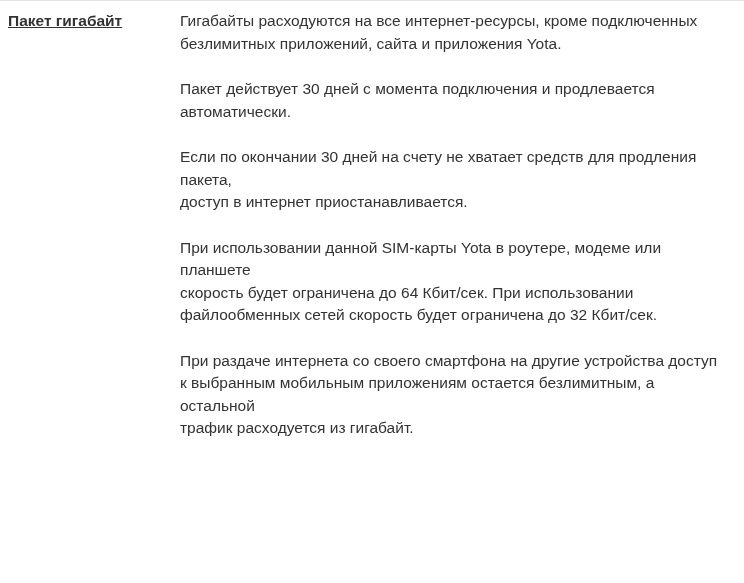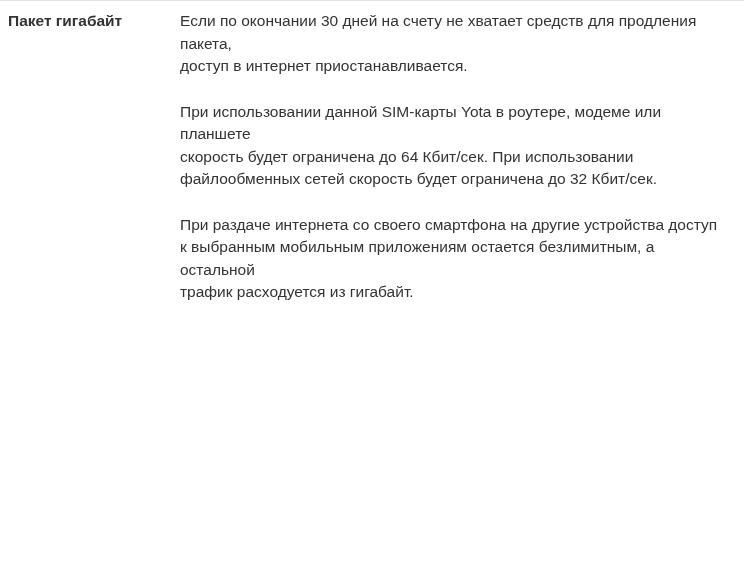--- a/index.html
+++ b/index.html
@@ -21,20 +21,21 @@
     padding-top: 9px;
     box-sizing: border-box;
     width: 744px;
     height: 583px;
   }
   .label-col {
     width: 180px;
     flex: 0 0 180px;
     box-sizing: border-box;
     padding-left: 8px;
+    text-decoration: underline;
   }
   .row-title {
     margin: 0;
     font-size: 15.5px;
     font-weight: bold;
     line-height: 22.5px;
     color: #333333;
   }
   .content-col {
     flex: 1 1 auto;
@@ -53,20 +54,24 @@
   }
 </style>
 </head>
 <body>
 
 <div class="details-row">
   <div class="label-col">
     <h3 class="row-title">Пакет гигабайт</h3>
   </div>
   <div class="content-col">
+    <p>Гигабайты расходуются на все интернет-ресурсы, кроме подключенных
+безлимитных приложений, сайта и приложения Yota.</p>
+    <p>Пакет действует 30 дней с момента подключения и продлевается
+автоматически.</p>
     <p>Если по окончании 30 дней на счету не хватает средств для продления пакета,
 доступ в интернет приостанавливается.</p>
     <p>При использовании данной SIM-карты Yota в роутере, модеме или планшете
 скорость будет ограничена до 64 Кбит/сек. При использовании
 файлообменных сетей скорость будет ограничена до 32 Кбит/сек.</p>
     <p>При раздаче интернета со своего смартфона на другие устройства доступ
 к выбранным мобильным приложениям остается безлимитным, а остальной
 трафик расходуется из гигабайт.</p>
   </div>
 </div>

